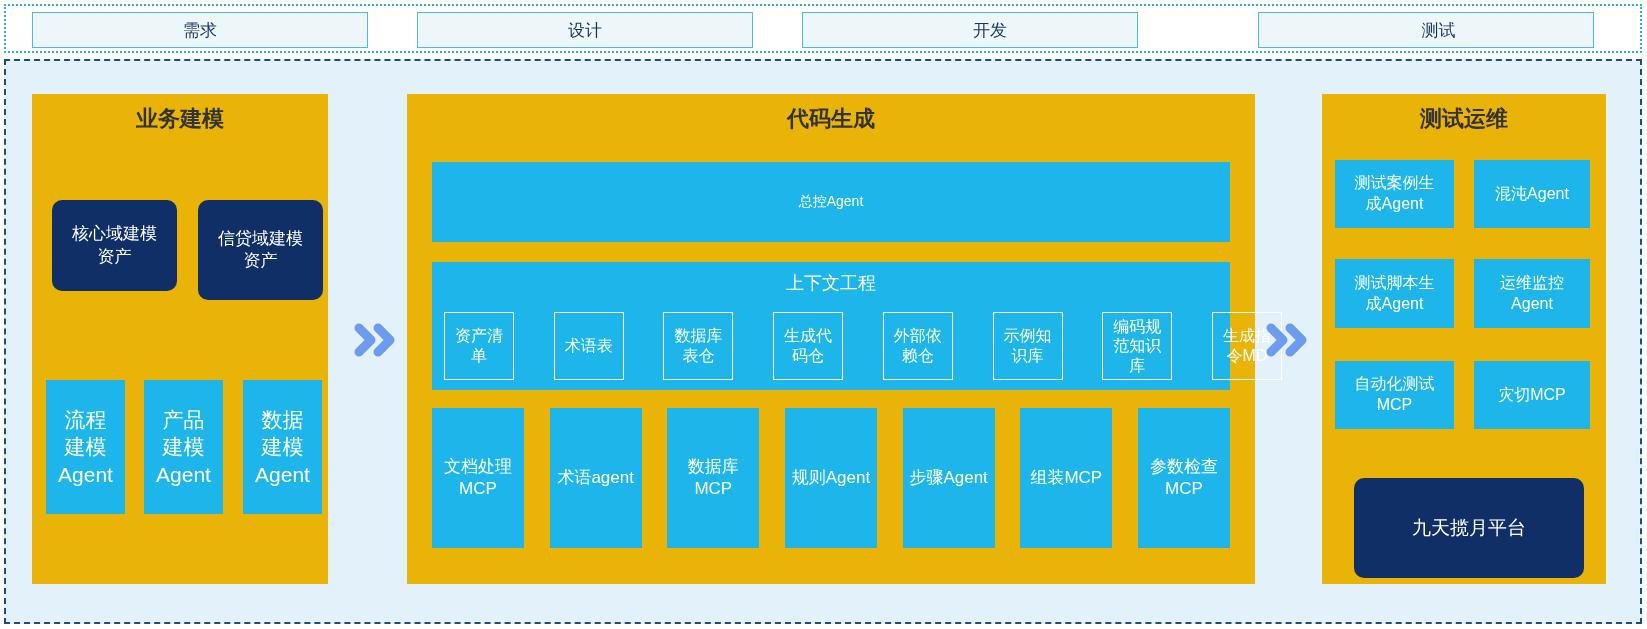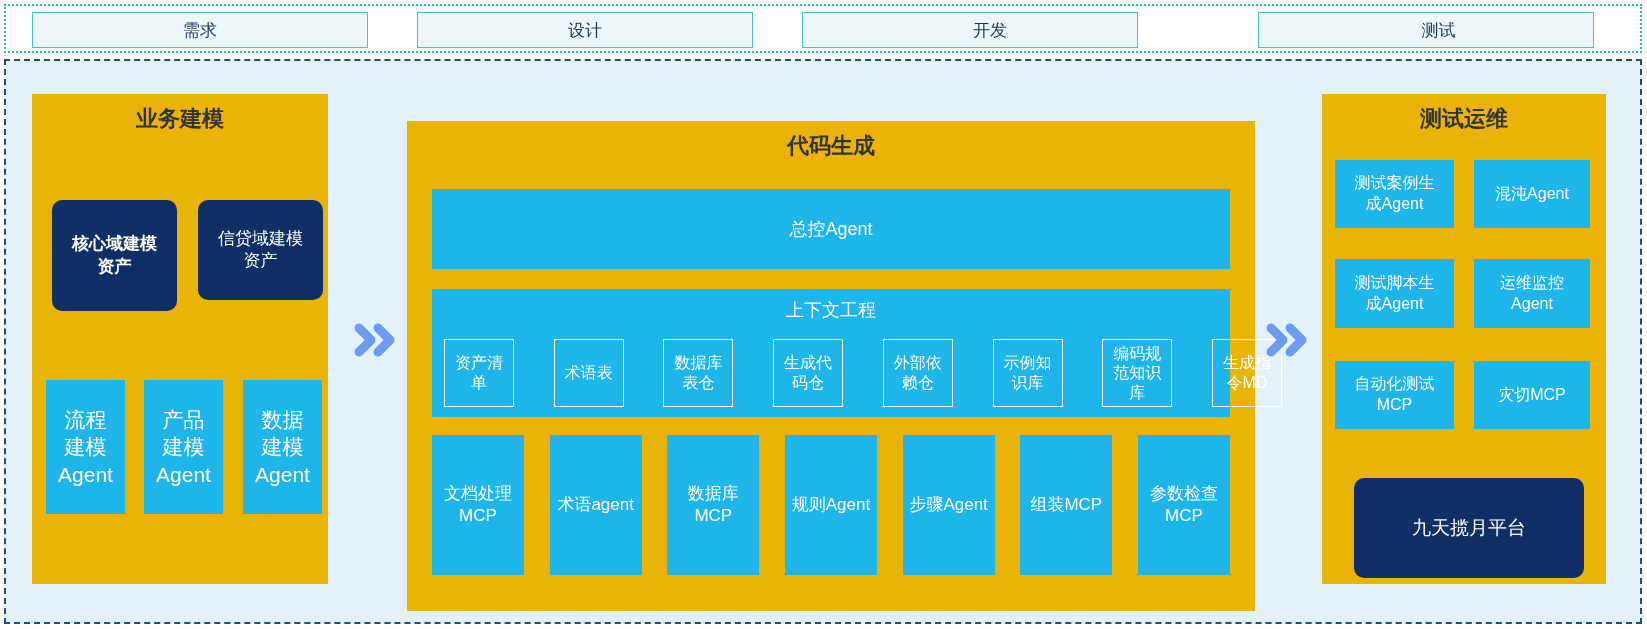--- a/index.html
+++ b/index.html
@@ -14,41 +14,41 @@
     background: #edf6f9; border: 1px solid #4cbcd9; color: #17355e;
     font-size: 17px; display: flex; align-items: center; justify-content: center; }
   .phase-box.p0 { left: 26px; } .phase-box.p1 { left: 411px; }
   .phase-box.p2 { left: 796px; padding-left: 40px; } .phase-box.p3 { left: 1252px; padding-left: 25px; }
 
   
   .main { position: absolute; left: 4px; top: 59px; width: 1638px; height: 565px;
     border: 2px dashed #1f4e79; background: #e3f1fb; }
   .panel { position: absolute; top: 33px; height: 490px; background: #eab308; }
   .panel-left   { left: 26px;  width: 296px; }
-  .panel-middle { left: 401px; width: 848px; margin-top: 27px; }
+  .panel-middle { left: 401px; width: 848px; }
   .panel-right  { left: 1316px; width: 284px; }
   .panel-title { position: absolute; top: 10px; left: 0; width: 100%;
     text-align: center; font-size: 22px; font-weight: bold; color: #333333; }
 
   .navy-box { position: absolute; background: #0f2f66; color: #ffffff;
     border-radius: 10px; display: flex; align-items: center; justify-content: center;
     text-align: center; font-size: 17px; line-height: 1.3; white-space: pre-line; }
   .cyan-box { position: absolute; background: #1db5ea; color: #ffffff;
     display: flex; align-items: center; justify-content: center; text-align: center;
     font-size: 21px; line-height: 1.3; white-space: pre-line; }
 
   
-  .lp-dark1 { left: 20px; top: 106px; width: 125px; height: 111px; font-weight: bold; }
+  .lp-dark1 { left: 20px; top: 106px; width: 125px; height: 91px; }
   .lp-dark2 { left: 166px; top: 106px; width: 125px; height: 100px; }
   .lp-agent { top: 286px; width: 79px; height: 134px; }
   .lp-a0 { left: 14px; } .lp-a1 { left: 112px; } .lp-a2 { left: 211px; }
 
   
   .master-bar { position: absolute; left: 25px; top: 68px; width: 798px; height: 80px;
-    background: #1db5ea; color: #ffffff; font-size: 18px;
+    background: #1db5ea; color: #ffffff; font-size: 14px;
     display: flex; align-items: center; justify-content: center; }
   .ctx-section { position: absolute; left: 25px; top: 168px; width: 798px; height: 128px;
     background: #1db5ea; }
   .ctx-title { position: absolute; top: 9px; left: 0; width: 100%; text-align: center;
     color: #ffffff; font-size: 18px; }
   .ctx-row { position: absolute; left: 12px; top: 50px; width: 838px; height: 68px;
     display: flex; justify-content: space-between; align-items: stretch; }
   .ctx-box { width: 70px; border: 1px solid #ffffff; color: #ffffff; font-size: 16px;
     line-height: 1.22; display: flex; align-items: center; justify-content: center;
     text-align: center; white-space: pre-line; }

